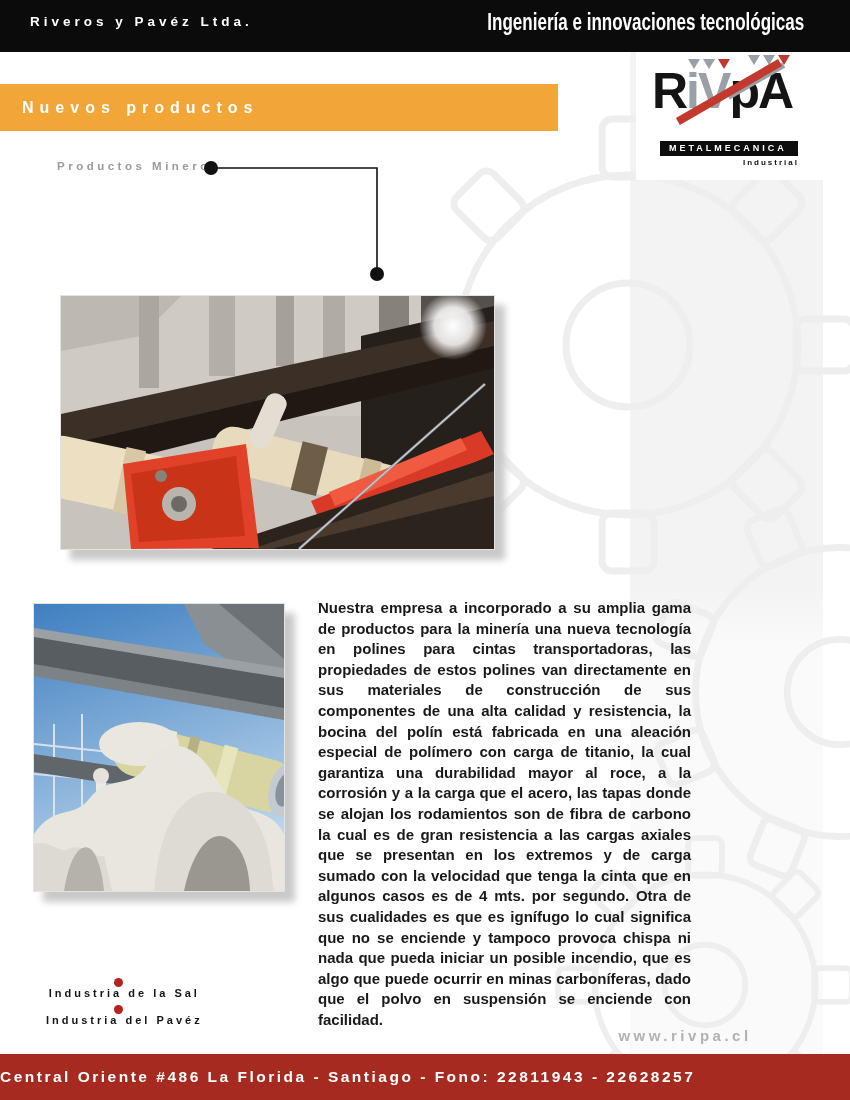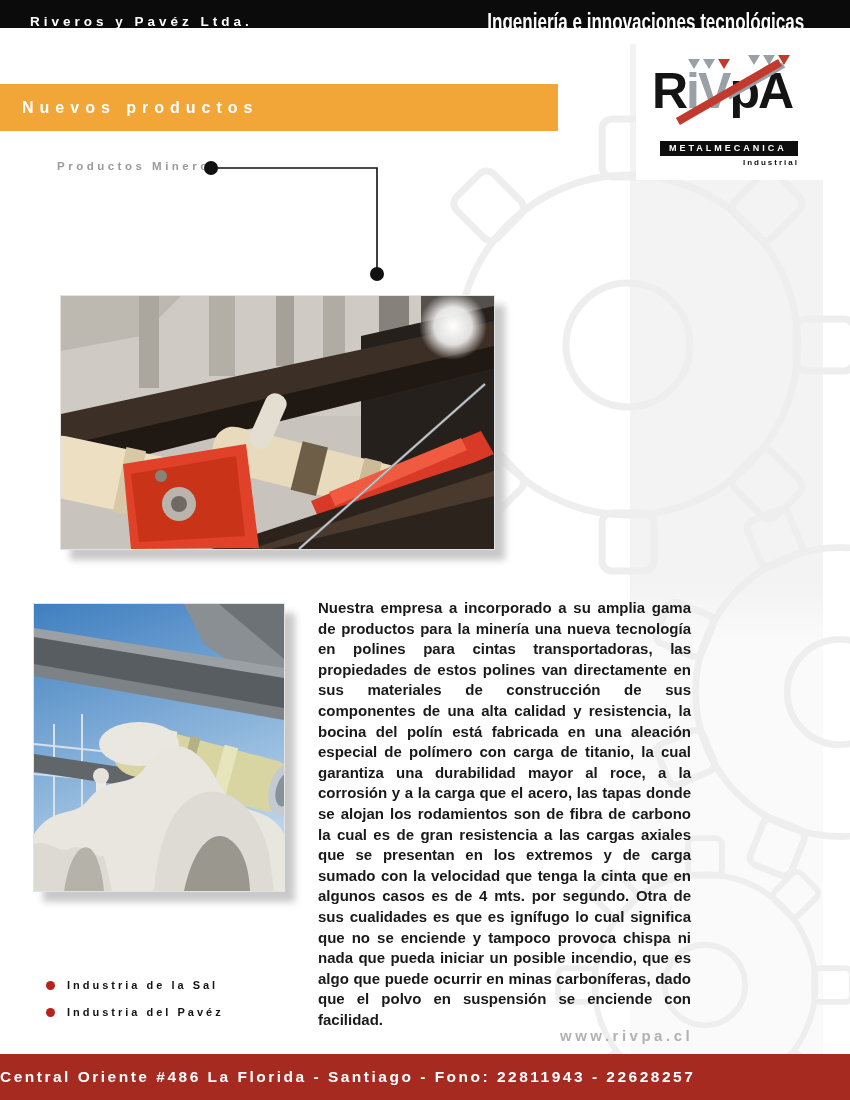--- a/index.html
+++ b/index.html
@@ -1,21 +1,21 @@
 <!DOCTYPE html>
 <html><head>
 <meta charset="utf-8">
 <style>
   html,body{margin:0;padding:0;background:#e8e8e8;}
   .page{position:relative;width:850px;height:1100px;background:#ffffff;overflow:hidden;
         font-family:"Liberation Sans",sans-serif;margin:0 auto;}
   .abs{position:absolute;}
 
   
-  .topbar{left:0;top:0;width:850px;height:28px;background:#0b0b0b;z-index:6;}
+  .topbar{left:0;top:0;width:850px;height:52px;background:#0b0b0b;z-index:6;}
   .company{position:absolute;left:30px;top:0;line-height:44px;color:#fff;
            font-weight:bold;font-size:13.5px;letter-spacing:4px;white-space:nowrap;}
   .tagline{position:absolute;right:46px;top:0;line-height:44px;color:#fff;
            font-weight:bold;font-size:23px;letter-spacing:0;white-space:nowrap;
            transform:scaleX(.74);transform-origin:right center;}
 
   
   .right-panel{left:630px;top:44px;width:193px;height:1010px;z-index:1;
     background:linear-gradient(180deg,#f3f3f3 0px,#f3f3f3 540px,#fafafa 600px,#fafafa 100%);}
 
@@ -56,26 +56,26 @@
   .photo-main{left:60px;top:295px;width:433px;height:253px;}
   .photo-side{left:33px;top:603px;width:250px;height:287px;}
   .photo svg{display:block;}
 
   
   .body-text{left:318px;top:598px;width:373px;z-index:3;text-align:justify;
              font-size:15px;line-height:20.6px;font-weight:bold;color:#191919;}
 
   
   .bullets{left:46px;top:978px;z-index:3;}
-  .bullet-row{display:flex;align-items:center;margin-bottom:13px;height:14px;}
+  .bullet-row{display:flex;align-items:center;margin-bottom:13px;height:14px;flex-direction:column;}
   .bullet-dot{width:9px;height:9px;border-radius:50%;background:#b5241c;margin-right:12px;flex:none;}
   .bullet-label{font-size:11px;font-weight:bold;letter-spacing:3px;color:#141414;white-space:nowrap;}
 
   
-  .website{left:560px;top:1027px;width:250px;text-align:left;color:#b2b2b2;z-index:3;
+  .website{left:560px;top:1027px;width:250px;text-align:center;color:#b2b2b2;z-index:3;
            font-size:15px;font-weight:bold;letter-spacing:3.5px;white-space:nowrap;cursor:pointer;}
 
   
   .footer{left:0;top:1054px;width:850px;height:46px;background:#a62a20;z-index:6;
           color:#fff;text-align:left;line-height:46px;font-size:15.5px;font-weight:bold;
           letter-spacing:2.5px;white-space:nowrap;}
 </style>
 </head>
 <body>
 

